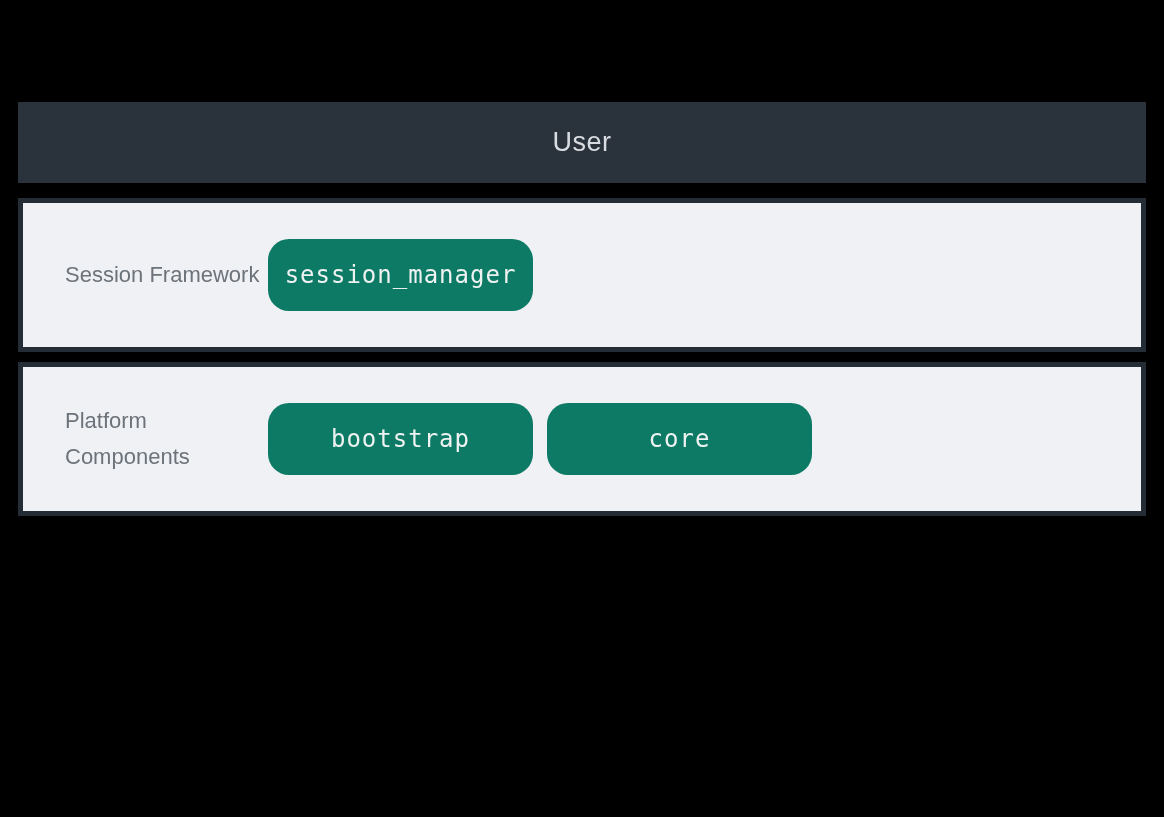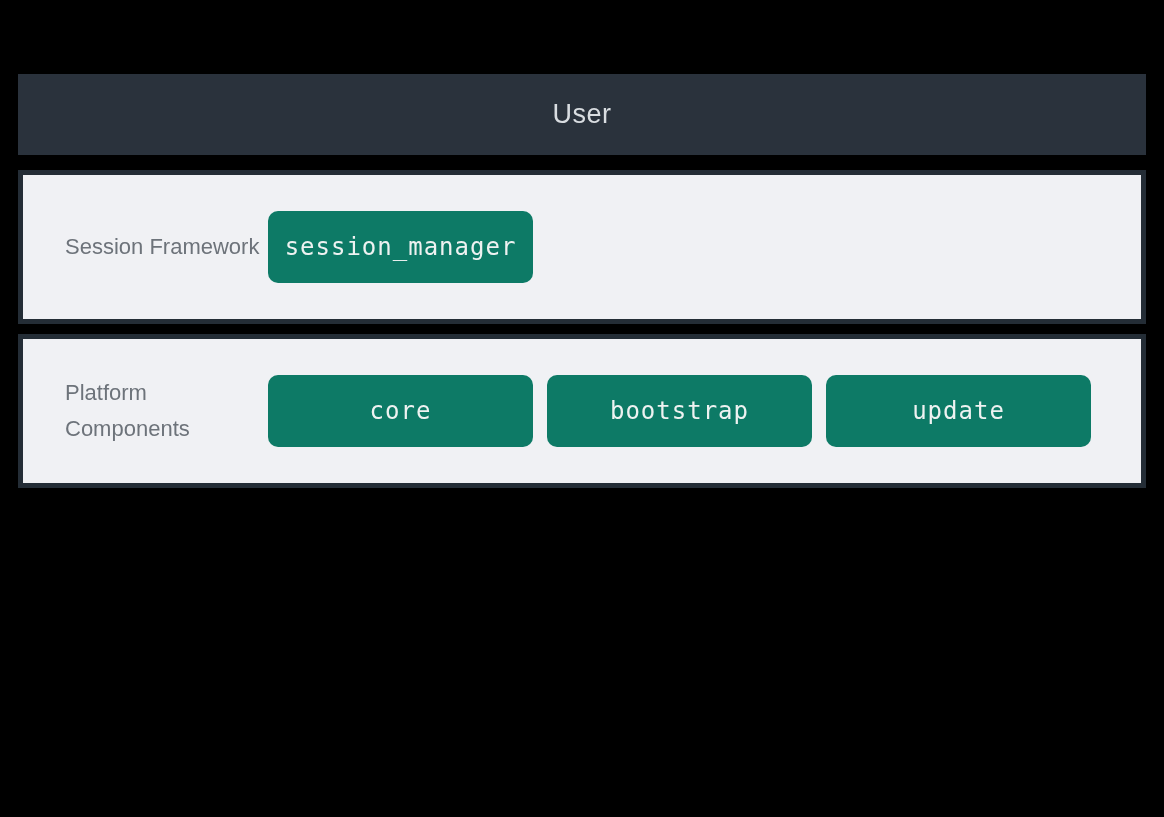--- a/index.html
+++ b/index.html
@@ -17,20 +17,21 @@
     font-family: "Liberation Sans", sans-serif;
     overflow: hidden;
   }
   .user-bar {
     height: 81px;
     background: #2a323c;
     display: flex;
     align-items: center;
     justify-content: center;
     margin-bottom: 15px;
+    margin-top: 28px;
   }
   .user-bar span {
     color: #d9dde1;
     font-size: 27px;
     letter-spacing: 0.5px;
   }
   .layer-row {
     box-sizing: border-box;
     height: 154px;
     background: #f0f1f4;
@@ -50,21 +51,21 @@
   .modules {
     display: flex;
     gap: 14px;
     align-items: center;
   }
   .module-btn {
     box-sizing: border-box;
     width: 265px;
     height: 72px;
     background: #0d7a66;
-    border-radius: 10px;
+    border-radius: 21px;
     display: flex;
     align-items: center;
     justify-content: center;
     color: #eef2f1;
     font-family: "DejaVu Sans Mono", monospace;
     font-size: 24px;
     letter-spacing: 1px;
   }
   .hardware-bar {
     box-sizing: border-box;
@@ -94,21 +95,20 @@
   <div class="layer-row">
     <div class="layer-label">Session Framework</div>
     <div class="modules">
       <div class="module-btn">session_manager</div>
     </div>
   </div>
 
   <div class="layer-row">
     <div class="layer-label">Platform Components</div>
     <div class="modules">
+      <div class="module-btn">bootstrap</div>
       <div class="module-btn">core</div>
-      <div class="module-btn">bootstrap</div>
-      <div class="module-btn">update</div>
     </div>
   </div>
 
 
 
 </div>
 
 </body></html>

